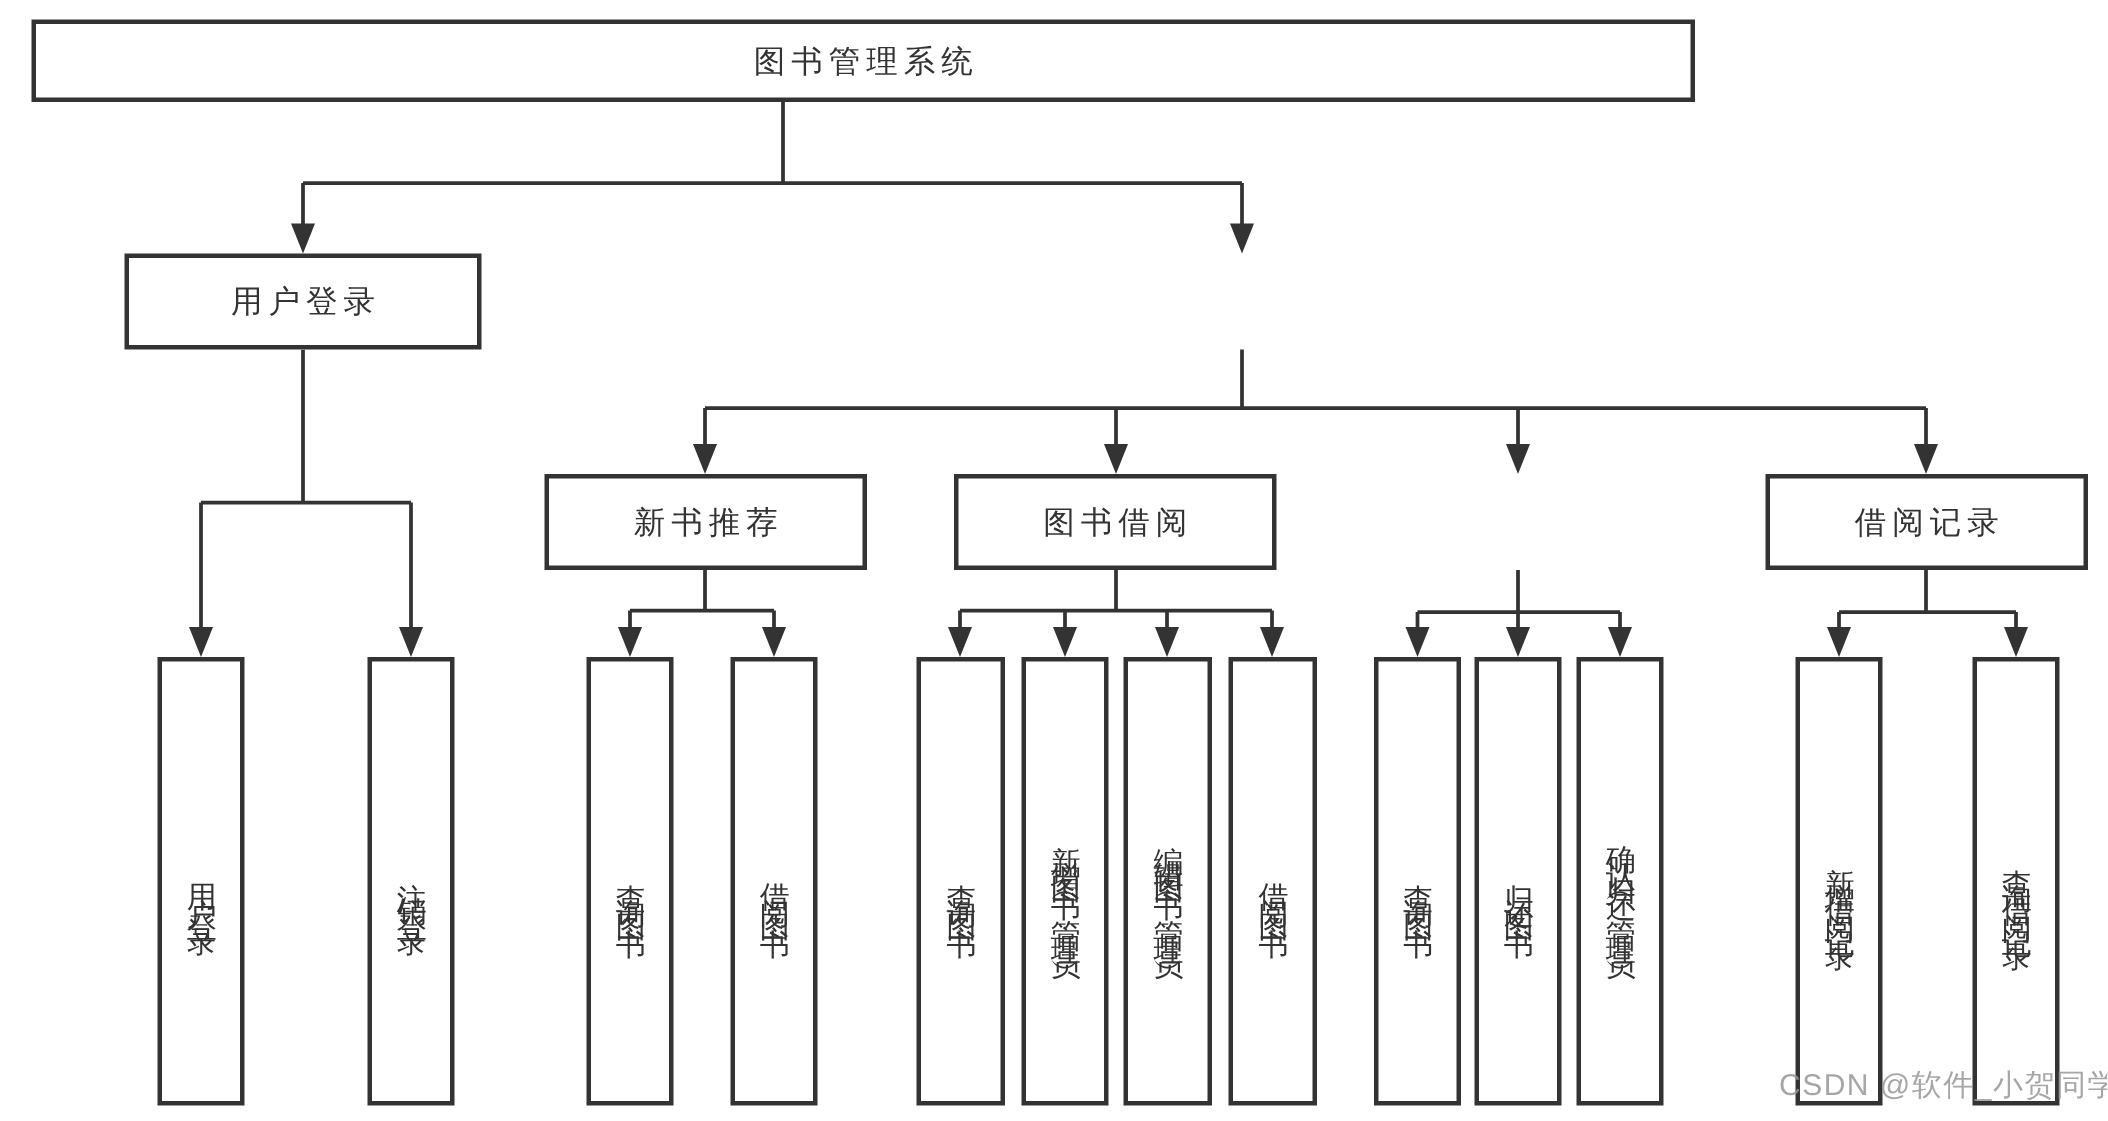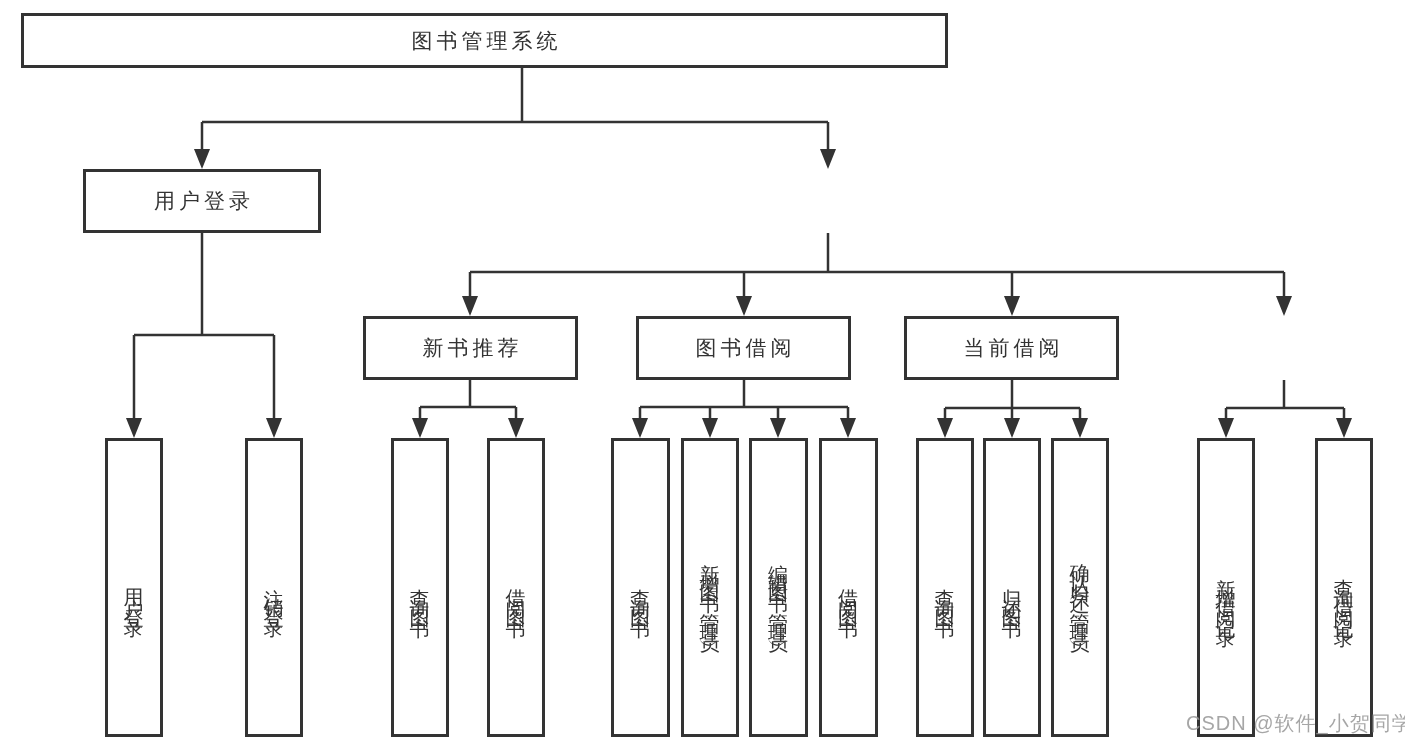--- a/index.html
+++ b/index.html
@@ -124,36 +124,36 @@
       <polygon points="770,418 786,418 778,438"></polygon>
       <polygon points="840,418 856,418 848,438"></polygon>
       <polygon points="937,418 953,418 945,438"></polygon>
       <polygon points="1004,418 1020,418 1012,438"></polygon>
       <polygon points="1072,418 1088,418 1080,438"></polygon>
       <polygon points="1218,418 1234,418 1226,438"></polygon>
       <polygon points="1336,418 1352,418 1344,438"></polygon>
     </g>
   </svg>
 
-  <div class="box hbox" style="left:21px;top:13px;width:927px;height:55px">
+  <div class="box hbox" style="left:21px;top:13px;width:1109px;height:55px">
     <span>图书管理系统</span>
   </div>
 
   <div class="box hbox" style="left:83px;top:169px;width:238px;height:64px">
     <span>用户登录</span>
   </div>
 
   <div class="box hbox" style="left:363px;top:316px;width:215px;height:64px">
     <span>新书推荐</span>
   </div>
   <div class="box hbox" style="left:636px;top:316px;width:215px;height:64px">
     <span>图书借阅</span>
   </div>
-  <div class="box hbox" style="left:904px;top:316px;width:215px;height:64px">
-    <span>当前借阅</span>
+  <div class="box hbox" style="left:1177px;top:316px;width:215px;height:64px">
+    <span>借阅记录</span>
   </div>
 
   <div class="box vbox" style="left:105px;top:438px;width:58px;height:299px">
     <span>用户登录</span>
   </div>
   <div class="box vbox" style="left:245px;top:438px;width:58px;height:299px">
     <span>注销登录</span>
   </div>
 
   <div class="box vbox" style="left:391px;top:438px;width:58px;height:299px">

